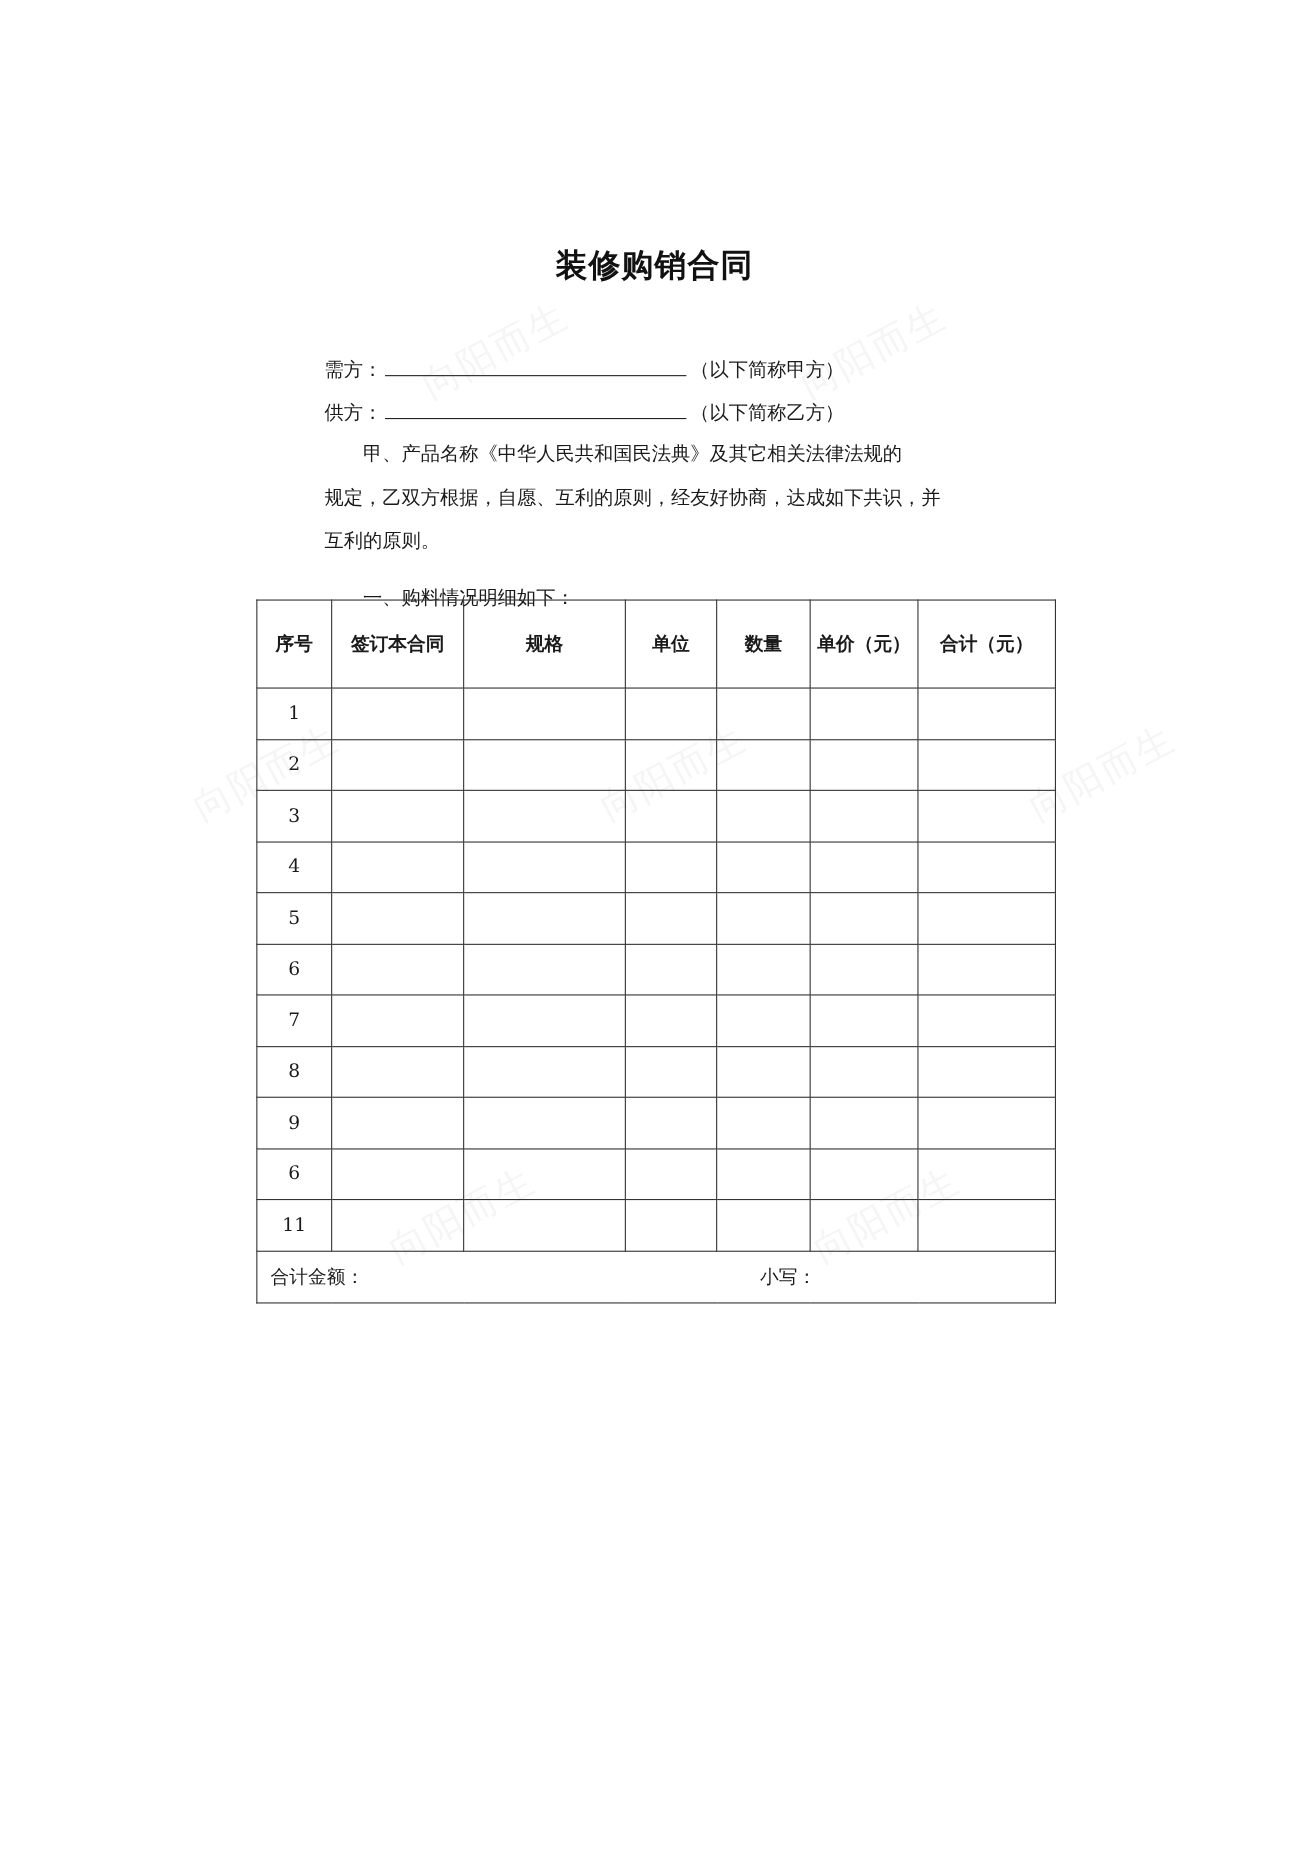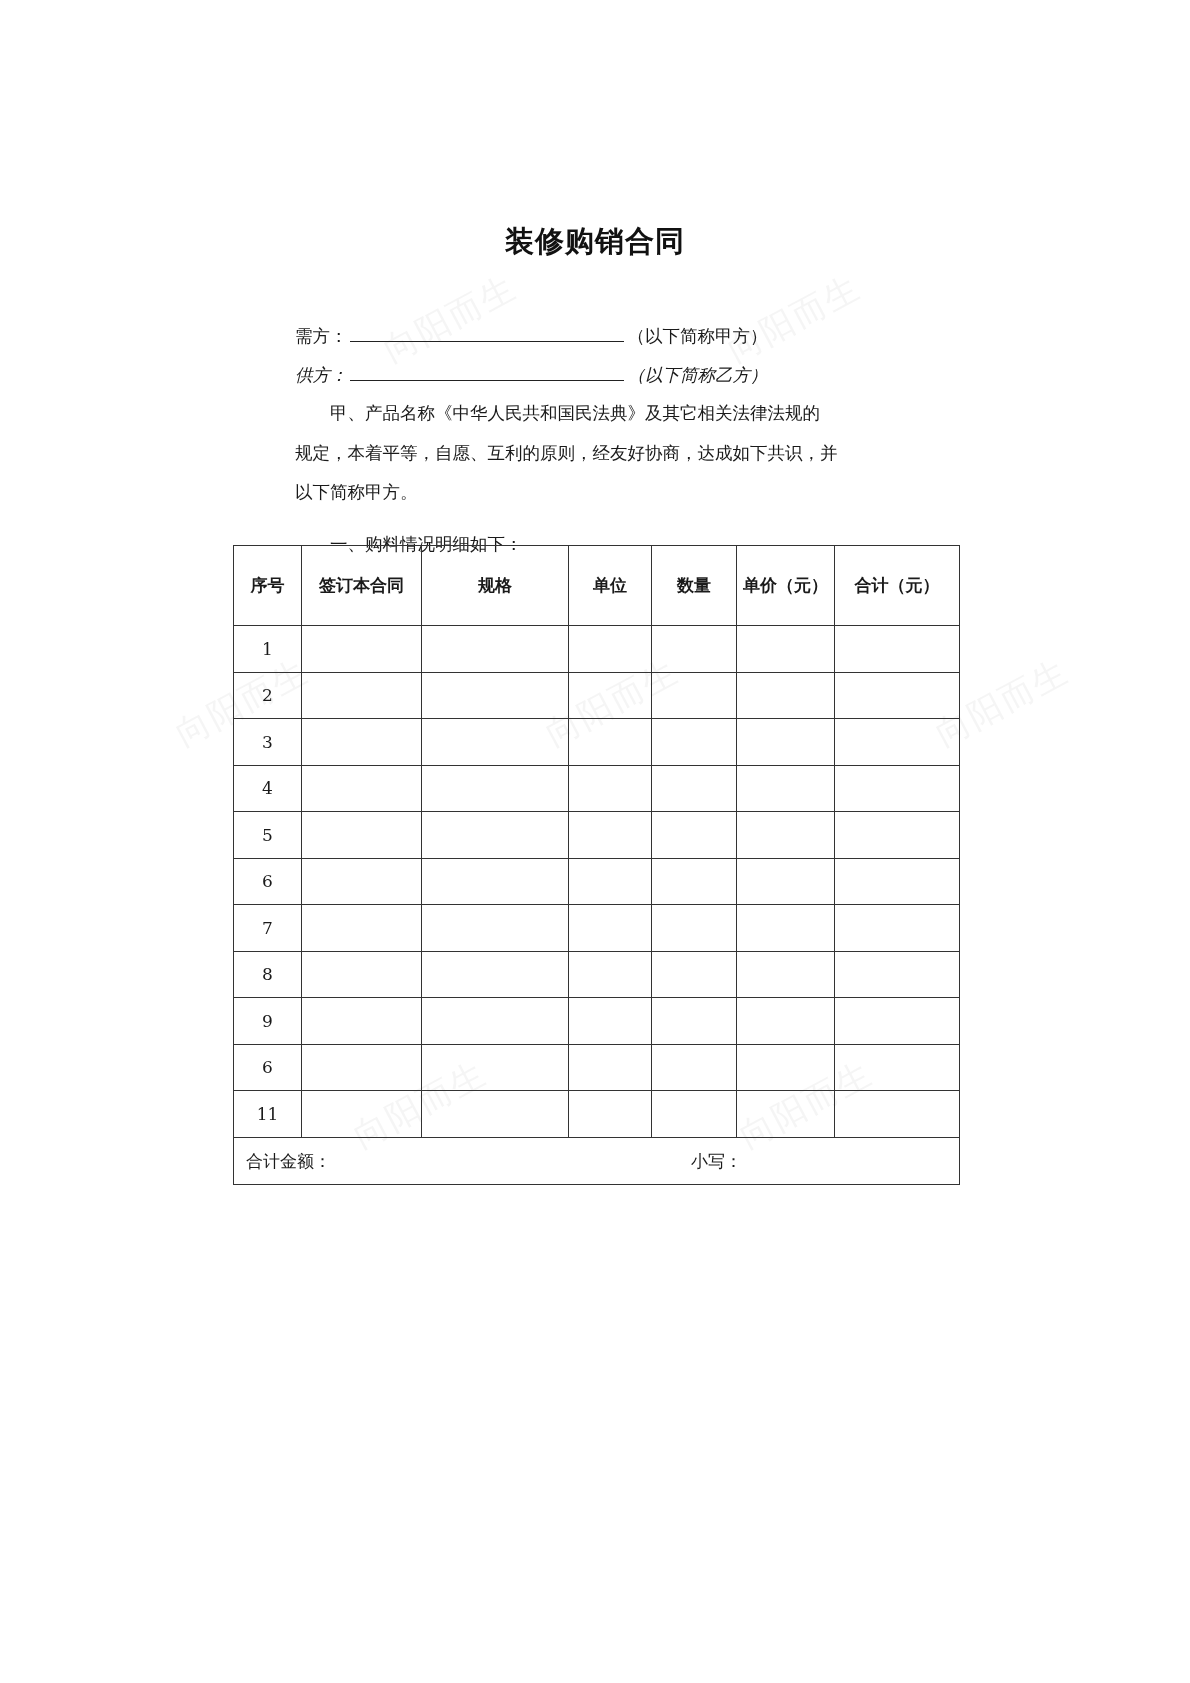--- a/index.html
+++ b/index.html
@@ -141,28 +141,28 @@
   <div class="watermark" style="left:930px; top:680px;">向阳而生</div>
   <div class="watermark" style="left:348px; top:1082px;">向阳而生</div>
   <div class="watermark" style="left:734px; top:1082px;">向阳而生</div>
 
   <div class="title">装修购销合同</div>
 
   <div class="line" style="top:323px;">
     <span>需方：</span><span class="blank"></span><span>（以下简称甲方）</span>
   </div>
 
-  <div class="line" style="top:362px;font-style:italic;">
+  <div class="line" style="top:362px;">
     <span>供方：</span><span class="blank"></span><span>（以下简称乙方）</span>
   </div>
 
   <div class="para" style="top:394px;">
     <div><span class="indent"></span><span>甲、产品名称《中华人民共和国民法典》及其它相关法律法规的</span></div>
-    <div>规定，本着平等，自愿、互利的原则，经友好协商，达成如下共识，并</div>
-    <div>以下简称甲方。</div>
+    <div>规定，乙双方根据，自愿、互利的原则，经友好协商，达成如下共识，并</div>
+    <div>互利的原则。</div>
   </div>
 
   <div class="section-heading">一、购料情况明细如下：</div>
 
   <table class="items">
     <colgroup>
       <col style="width:68px">
       <col style="width:120px">
       <col style="width:147px">
       <col style="width:83px">

